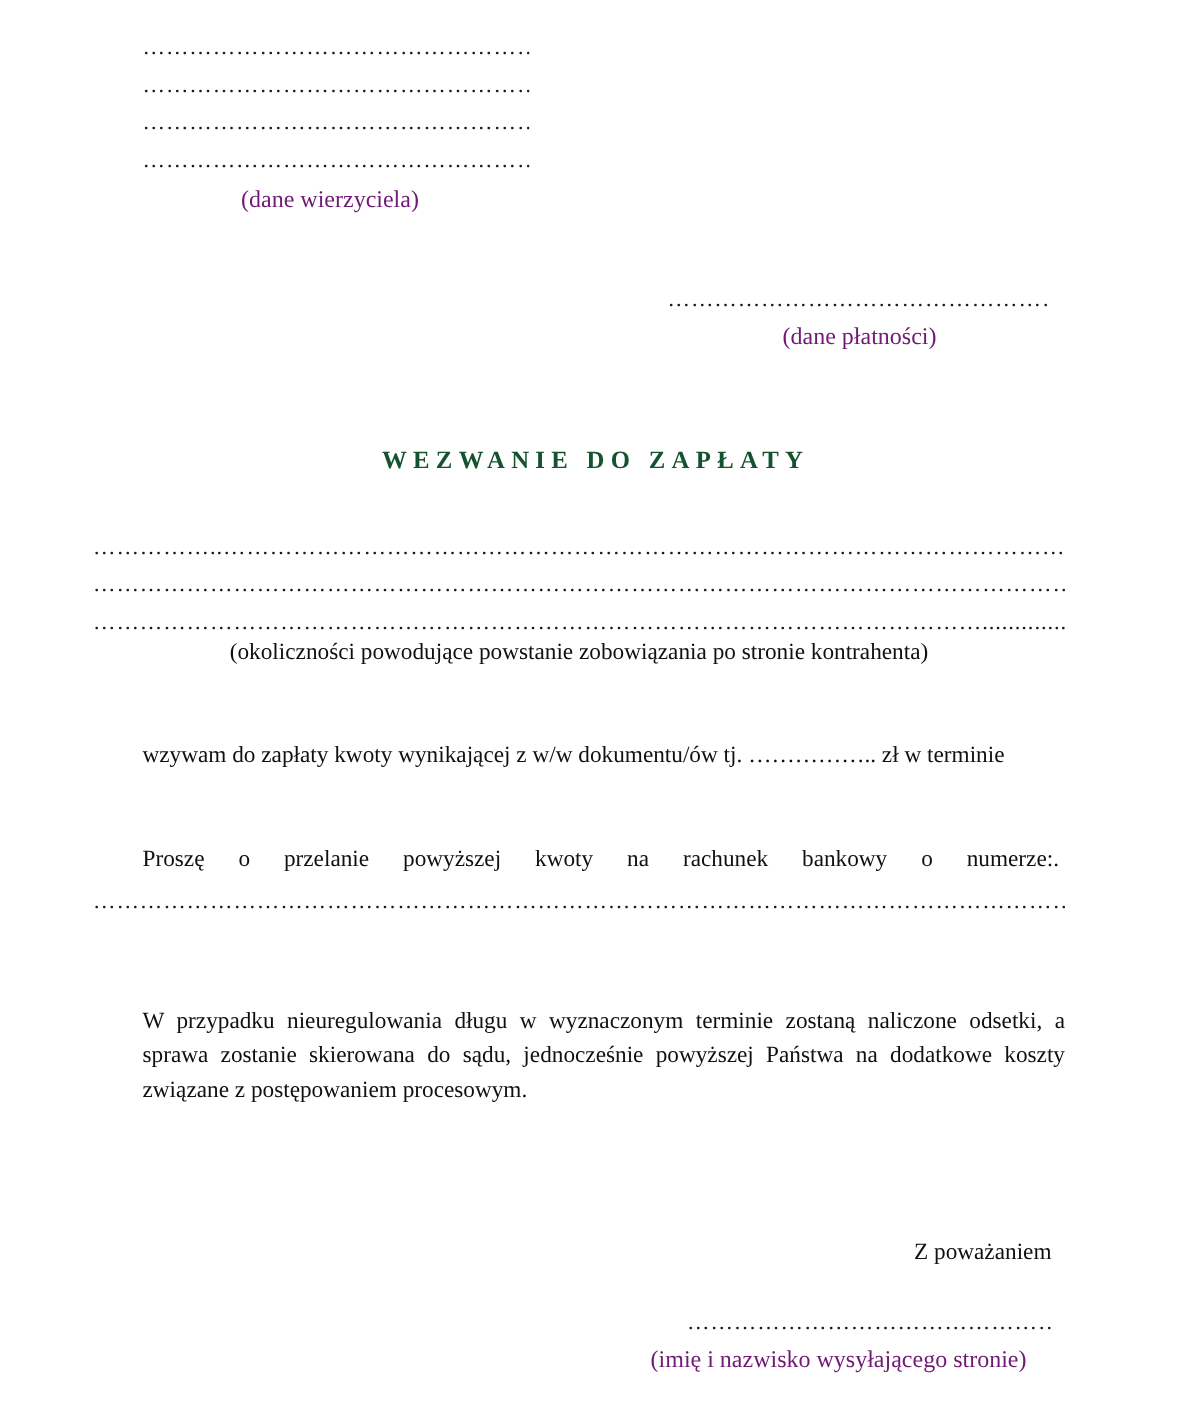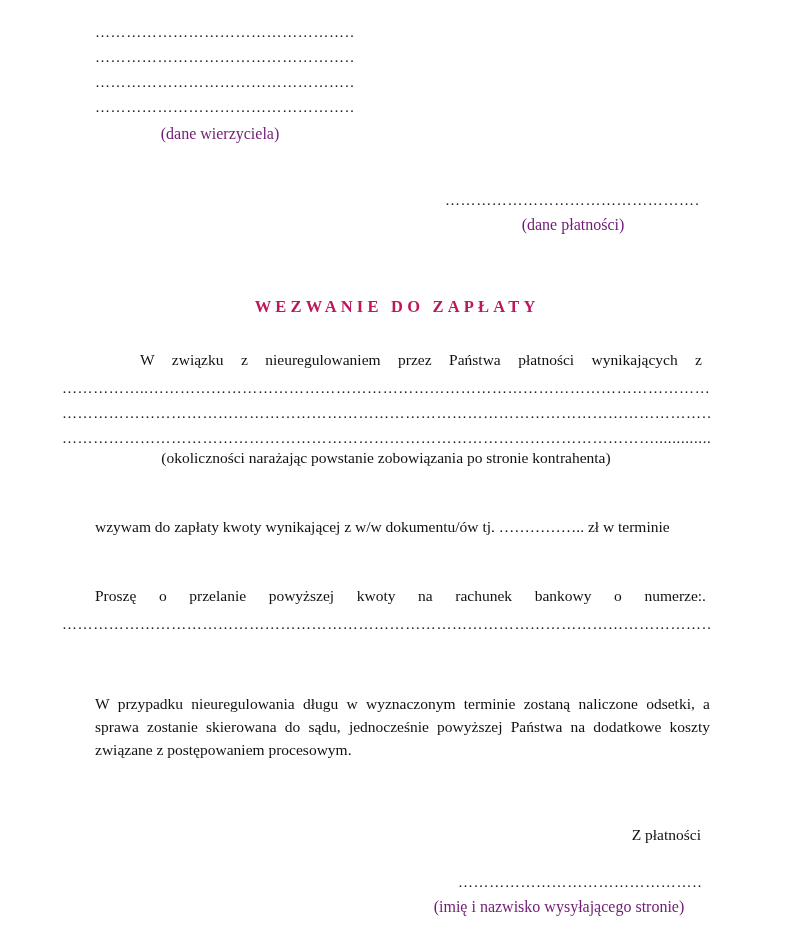--- a/index.html
+++ b/index.html
@@ -77,21 +77,21 @@
   
   .doc-title {
     position: absolute;
     left: 0;
     top: 297px;
     width: 790px;
     text-align: center;
     font-size: 16.5px;
     font-weight: bold;
     letter-spacing: 4.2px;
-    color: #be185d;
+    color: #14532d;
   }
 
   
   .body-area {
     position: absolute;
     left: 62px;
     top: 348px;
     width: 648px;
   }
 
@@ -184,31 +184,30 @@
 
   <div class="debtor-block">
     <div class="dots">…………………………………………………..</div>
     <div class="caption debtor-caption">(dane płatności)</div>
   </div>
 
   <div class="doc-title" style="text-indent: 4.2px;">WEZWANIE DO ZAPŁATY</div>
 
   <div class="body-area">
 
-    <p class="para para-justify intro-line">W   związku   z   nieuregulowaniem   przez   Państwa   płatności   wynikających   z</p>
 
     <div class="gap-sm"></div>
 
     <div class="dots full-dots">……………..……………………………………………………………………………………………….....</div>
     <div class="gap-sm"></div>
     <div class="dots full-dots">………………………………………………………………………………………………………………….</div>
     <div class="gap-sm"></div>
     <div class="dots full-dots">……………………………………………………………………………………………………..................</div>
 
-    <p class="para section-caption">(okoliczności narażając powstanie zobowiązania po stronie kontrahenta)</p>
+    <p class="para section-caption">(okoliczności powodujące powstanie zobowiązania po stronie kontrahenta)</p>
 
     <div class="gap-lg"></div>
     <div class="gap-md"></div>
 
     <p class="para left-body">wzywam do zapłaty kwoty wynikającej z w/w dokumentu/ów tj. …………….. zł w terminie</p>
 
     <div class="gap-lg"></div>
     <div class="gap-md"></div>
 
     <p class="para para-justify bank-line">Proszę   o   przelanie   powyższej   kwoty   na   rachunek   bankowy   o   numerze:.</p>
@@ -217,20 +216,20 @@
 
     <div class="dots full-dots">………………………………………………………………………………………………………………...</div>
 
     <div class="gap-lg"></div>
     <div class="gap-lg"></div>
 
     <p class="para notice-para">W przypadku nieuregulowania długu w wyznaczonym terminie zostaną naliczone odsetki, a sprawa zostanie skierowana do sądu, jednocześnie powyższej Państwa na dodatkowe koszty związane z postępowaniem procesowym.</p>
 
   </div>
 
-  <div class="closing">Z płatności</div>
+  <div class="closing">Z poważaniem</div>
 
   <div class="signature-block">
     <div class="dots">…………………………………………….</div>
     <div class="caption signature-caption">(imię i nazwisko wysyłającego stronie)</div>
   </div>
 
 </div>
 
 </body></html>

